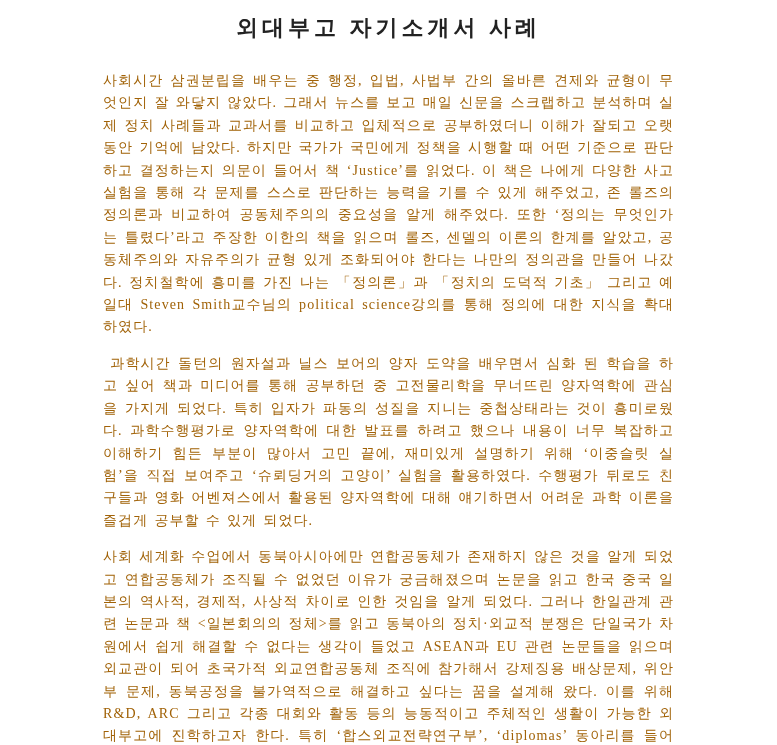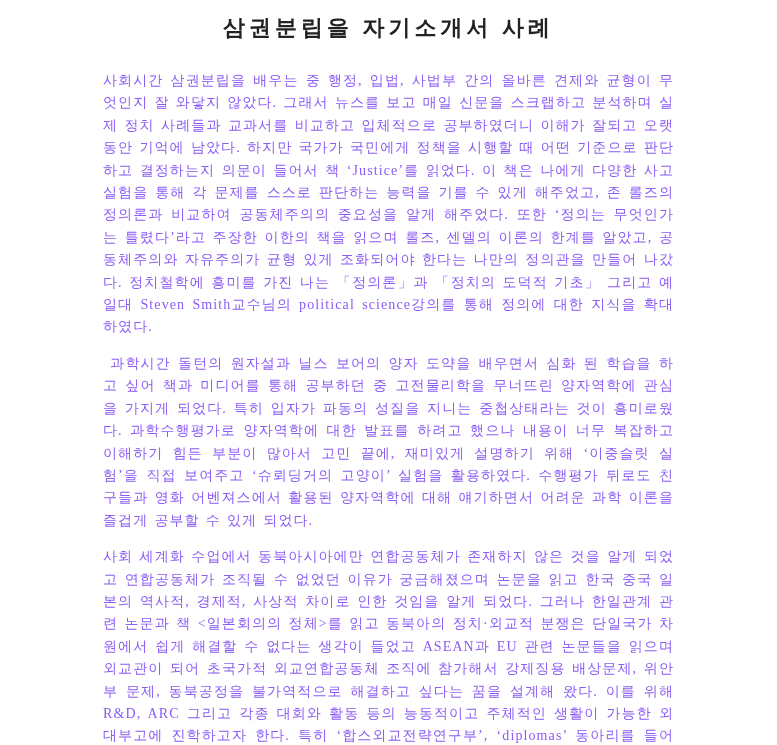--- a/index.html
+++ b/index.html
@@ -28,28 +28,28 @@
     color: #222222;
     line-height: 30px;
   }
   .body-text {
     margin: 0 0 14px 0;
     font-size: 14px;
     line-height: 22.4px;
     text-align: justify;
     letter-spacing: 1.1px;
     word-spacing: 1.5px;
-    color: #8b5cf6;
+    color: #a16207;
     white-space: pre-wrap;
   }
 </style>
 </head>
 <body>
 
 <div class="page">
-  <h1 class="doc-title">삼권분립을 자기소개서 사례</h1>
+  <h1 class="doc-title">외대부고 자기소개서 사례</h1>
 
   <p class="body-text">사회시간 삼권분립을 배우는 중 행정, 입법, 사법부 간의 올바른 견제와 균형이 무엇인지 잘 와닿지 않았다. 그래서 뉴스를 보고 매일 신문을 스크랩하고 분석하며 실제 정치 사례들과 교과서를 비교하고 입체적으로 공부하였더니 이해가 잘되고 오랫동안 기억에 남았다. 하지만 국가가 국민에게 정책을 시행할 때 어떤 기준으로 판단하고 결정하는지 의문이 들어서 책 ‘Justice’를 읽었다. 이 책은 나에게 다양한 사고실험을 통해 각 문제를 스스로 판단하는 능력을 기를 수 있게 해주었고, 존 롤즈의 정의론과 비교하여 공동체주의의 중요성을 알게 해주었다. 또한 ‘정의는 무엇인가는 틀렸다’라고 주장한 이한의 책을 읽으며 롤즈, 센델의 이론의 한계를 알았고, 공동체주의와 자유주의가 균형 있게 조화되어야 한다는 나만의 정의관을 만들어 나갔다. 정치철학에 흥미를 가진 나는 「정의론」과 「정치의 도덕적 기초」 그리고 예일대 Steven Smith교수님의 political science강의를 통해 정의에 대한 지식을 확대하였다.</p>
 
   <p class="body-text">&nbsp;과학시간 돌턴의 원자설과 닐스 보어의 양자 도약을 배우면서 심화 된 학습을 하고 싶어 책과 미디어를 통해 공부하던 중 고전물리학을 무너뜨린 양자역학에 관심을 가지게 되었다. 특히 입자가 파동의 성질을 지니는 중첩상태라는 것이 흥미로웠다. 과학수행평가로 양자역학에 대한 발표를 하려고 했으나 내용이 너무 복잡하고 이해하기 힘든 부분이 많아서 고민 끝에, 재미있게 설명하기 위해 ‘이중슬릿 실험’을 직접 보여주고 ‘슈뢰딩거의 고양이’ 실험을 활용하였다. 수행평가 뒤로도 친구들과 영화 어벤져스에서 활용된 양자역학에 대해 얘기하면서 어려운 과학 이론을 즐겁게 공부할 수 있게 되었다.</p>
 
   <p class="body-text">사회 세계화 수업에서 동북아시아에만 연합공동체가 존재하지 않은 것을 알게 되었고 연합공동체가 조직될 수 없었던 이유가 궁금해졌으며 논문을 읽고 한국 중국 일본의 역사적, 경제적, 사상적 차이로 인한 것임을 알게 되었다. 그러나 한일관계 관련 논문과 책 &lt;일본회의의 정체&gt;를 읽고 동북아의 정치·외교적 분쟁은 단일국가 차원에서 쉽게 해결할 수 없다는 생각이 들었고 ASEAN과 EU 관련 논문들을 읽으며 외교관이 되어 초국가적 외교연합공동체 조직에 참가해서 강제징용 배상문제, 위안부 문제, 동북공정을 불가역적으로 해결하고 싶다는 꿈을 설계해 왔다. 이를 위해 R&amp;D, ARC 그리고 각종 대회와 활동 등의 능동적이고 주체적인 생활이 가능한 외대부고에 진학하고자 한다. 특히 ‘합스외교전략연구부’, ‘diplomas’ 동아리를 들어가서 전략적이고 비판적인 사고를 가지고, 동아리 ‘참전용사봉사반’에 가입하여 봉사하면서 참전용사들의 애환을 직접 들으며 예비 외교관으로서 그분들의 아픔에 공감하며 애국심과 사명감을 키우고 싶다. 졸업 후에는 서울대학교 외교학과에 진학하여 동북아시아 국제관계에 대한 창의적인 해결책을 심도 있게 연구하고 국립외교원에 들어가고 싶다.</p>
 </div>
 
 </body></html>

